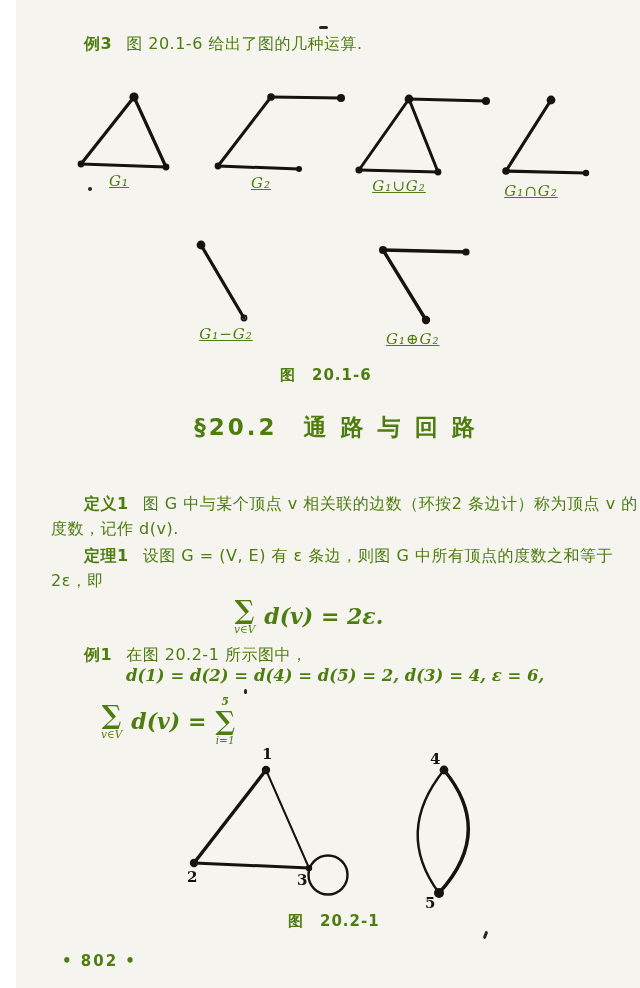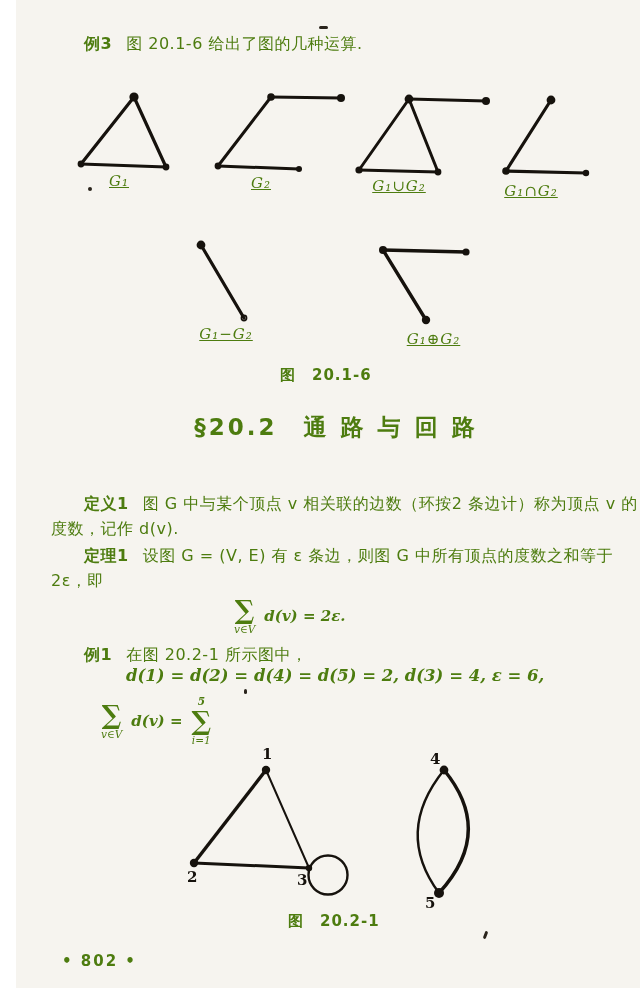--- a/index.html
+++ b/index.html
@@ -27,21 +27,21 @@
   }
   .subhdr{font-size:20px;font-weight:bold;letter-spacing:1px;}
   .frow{display:flex;align-items:center;gap:9px;}
   .sumstack{
     display:inline-flex;flex-direction:column;align-items:center;
     font-family:"DejaVu Serif","Liberation Serif",serif;line-height:1;
   }
   .sigma{font-size:26px;font-weight:bold;}
   .lim{font-size:10.5px;font-style:italic;font-weight:normal;margin-top:1px;}
   .limtop{font-size:10.5px;font-style:italic;font-weight:bold;margin-bottom:1px;}
-  .mathline{font-size:15px;font-weight:bold;}
+  .mathline{font-size:22px;font-weight:bold;}
   .speck{position:absolute;background:#2a241c;border-radius:2px;}
   svg{display:block;}
   .pageno{font-size:15px;font-weight:bold;letter-spacing:2px;}
 </style>
 </head>
 <body>
 
 <div class="page">
 
   <div class="speck" style="left:303px;top:26px;width:9px;height:3px;"></div>
@@ -124,21 +124,21 @@
       <line x1="14" y1="8" x2="57" y2="78"></line>
     </g>
     <g fill="#16120d">
       <circle cx="14" cy="8" r="4"></circle>
       <circle cx="97" cy="10" r="3.6"></circle>
       <circle cx="57" cy="78" r="4.2"></circle>
     </g>
   </svg>
 
   <div class="abs glabel" style="left:165px;top:325px;width:90px;text-align:center;">G₁−G₂</div>
-  <div class="abs glabel" style="left:370px;top:330px;width:95px;text-align:center;">G₁⊕G₂</div>
+  <div class="abs glabel" style="left:370px;top:330px;width:95px;">G₁⊕G₂</div>
 
   <div class="abs caption" style="left:264px;top:366px;">图　20.1-6</div>
 
   <div class="abs hdr" style="top:412px;">§20.2　通 路 与 回 路</div>
 
 
   <div class="abs cjk" style="left:68px;top:494px;">
     <span class="blab">定义1</span><span>图 G 中与某个顶点 v 相关联的边数（环按2 条边计）称为顶点 v 的</span>
   </div>
   <div class="abs cjk" style="left:35px;top:519px;">

